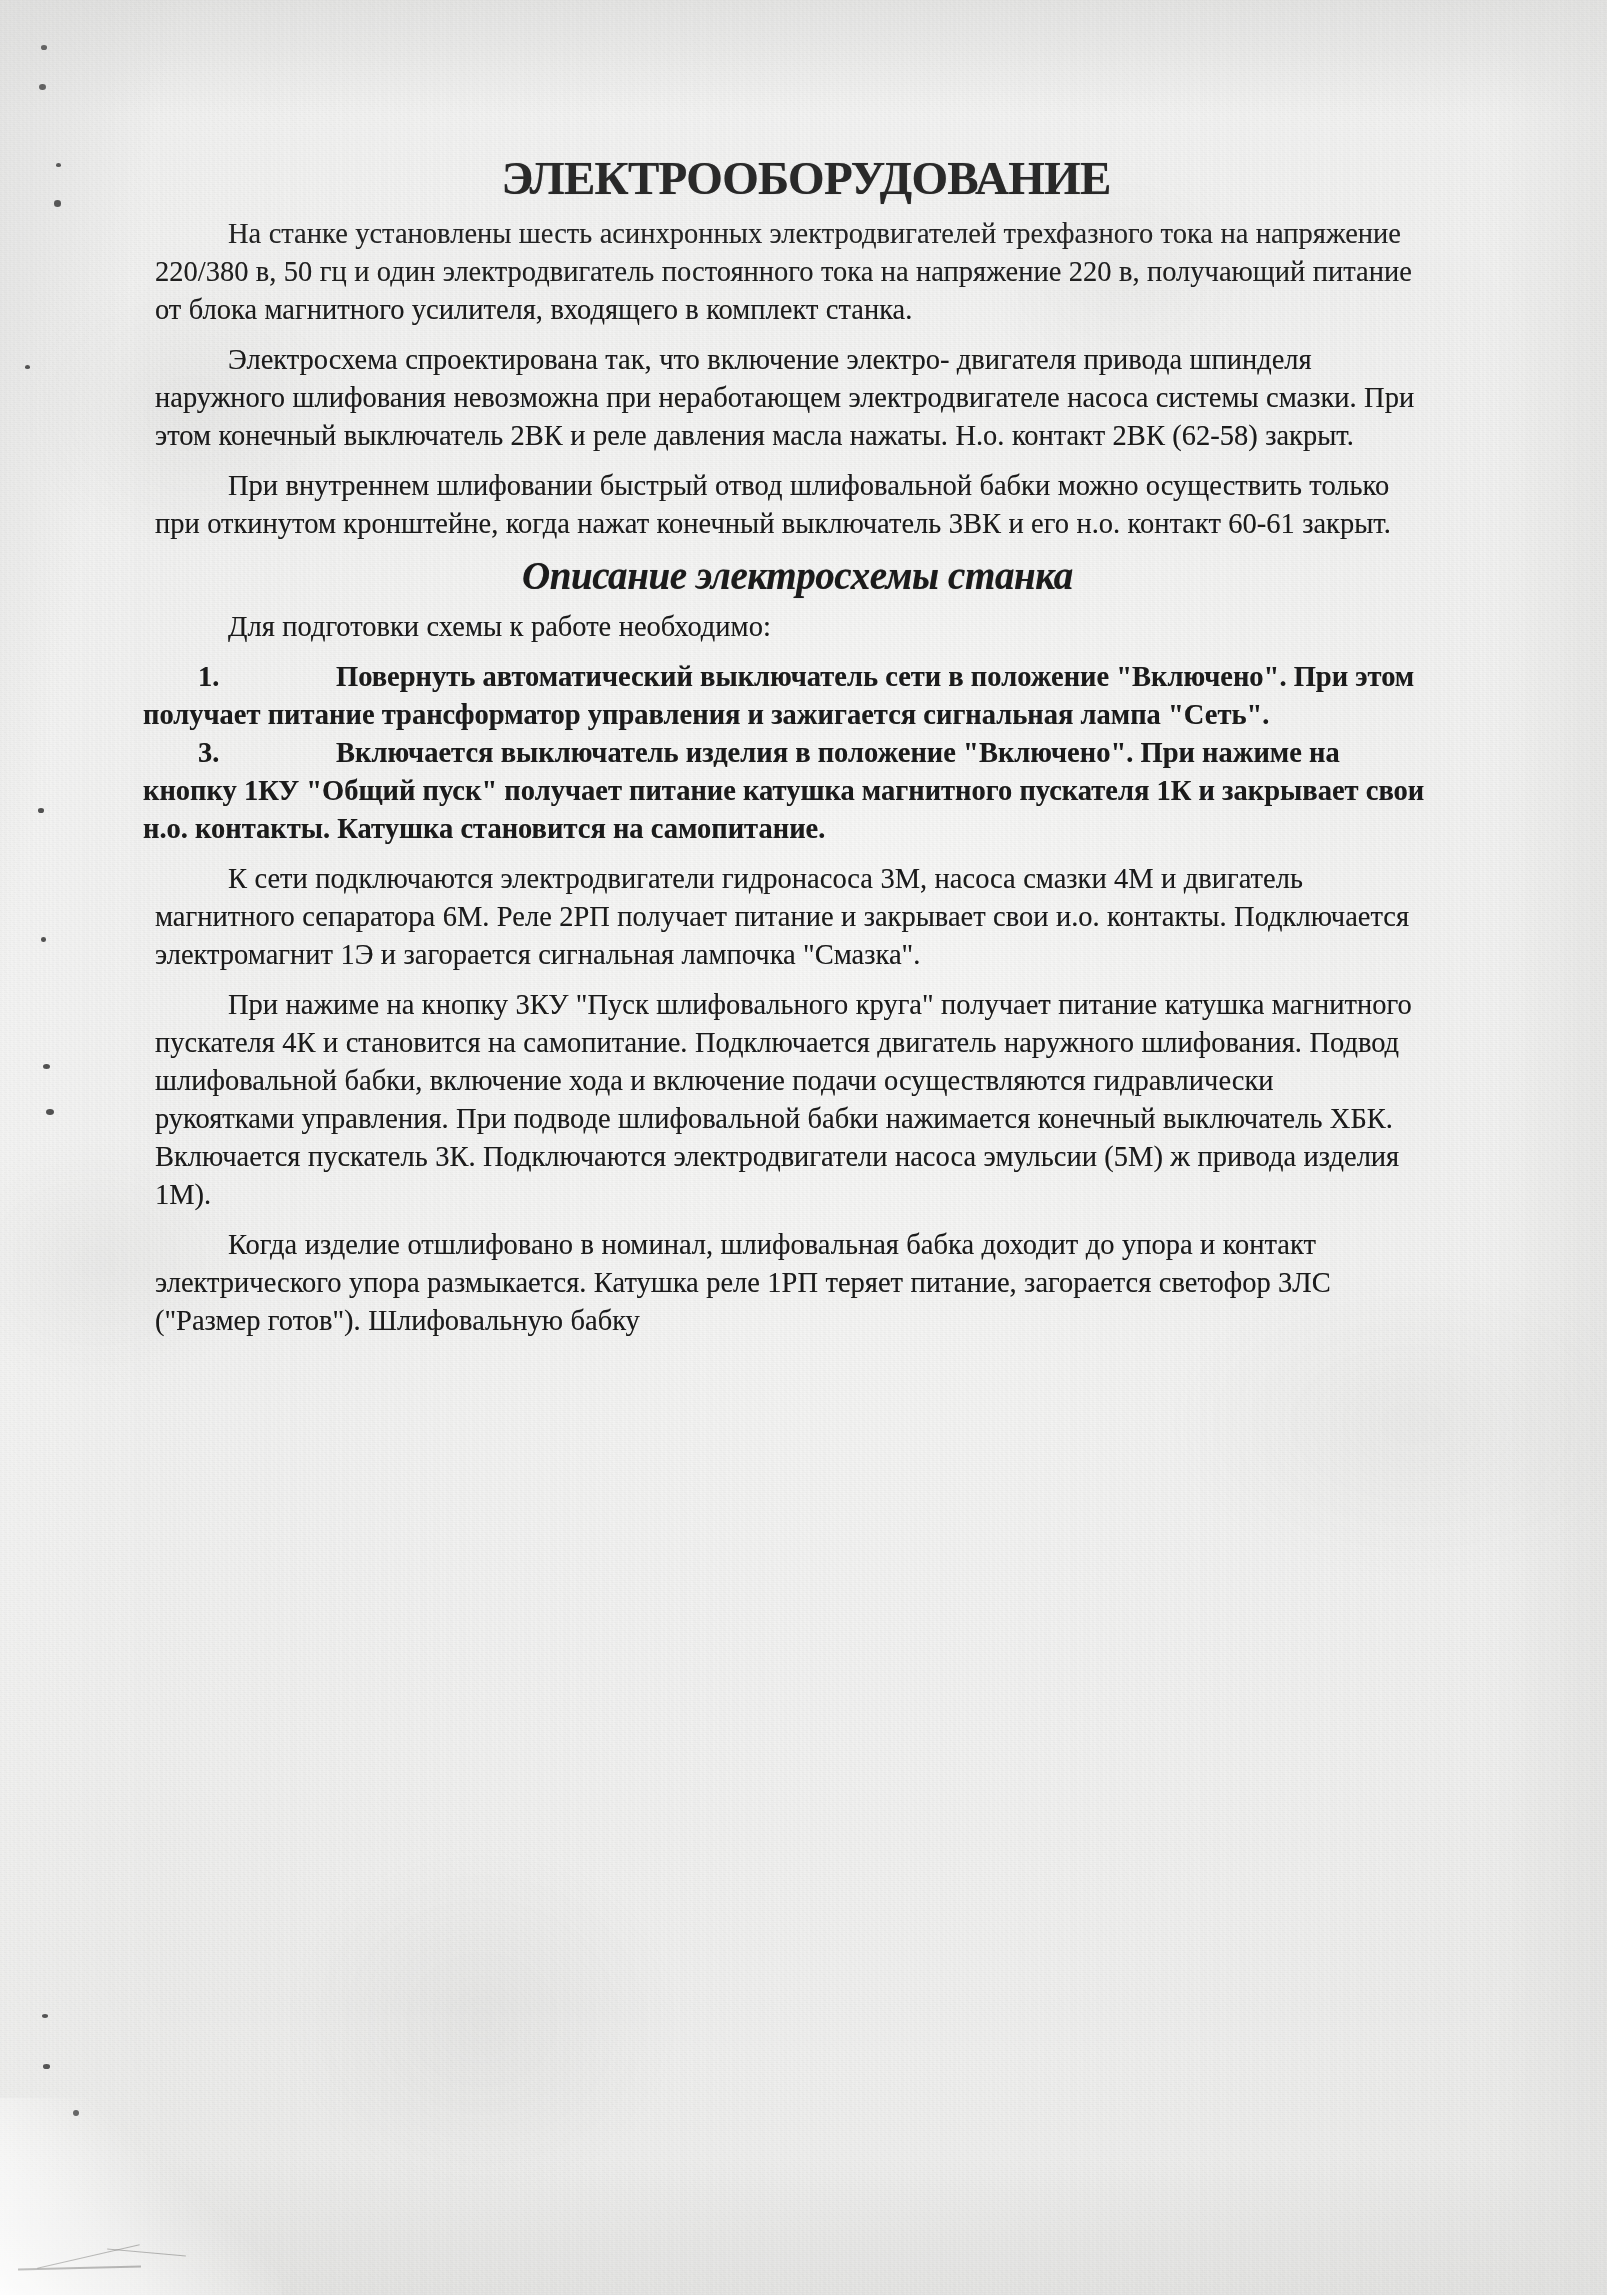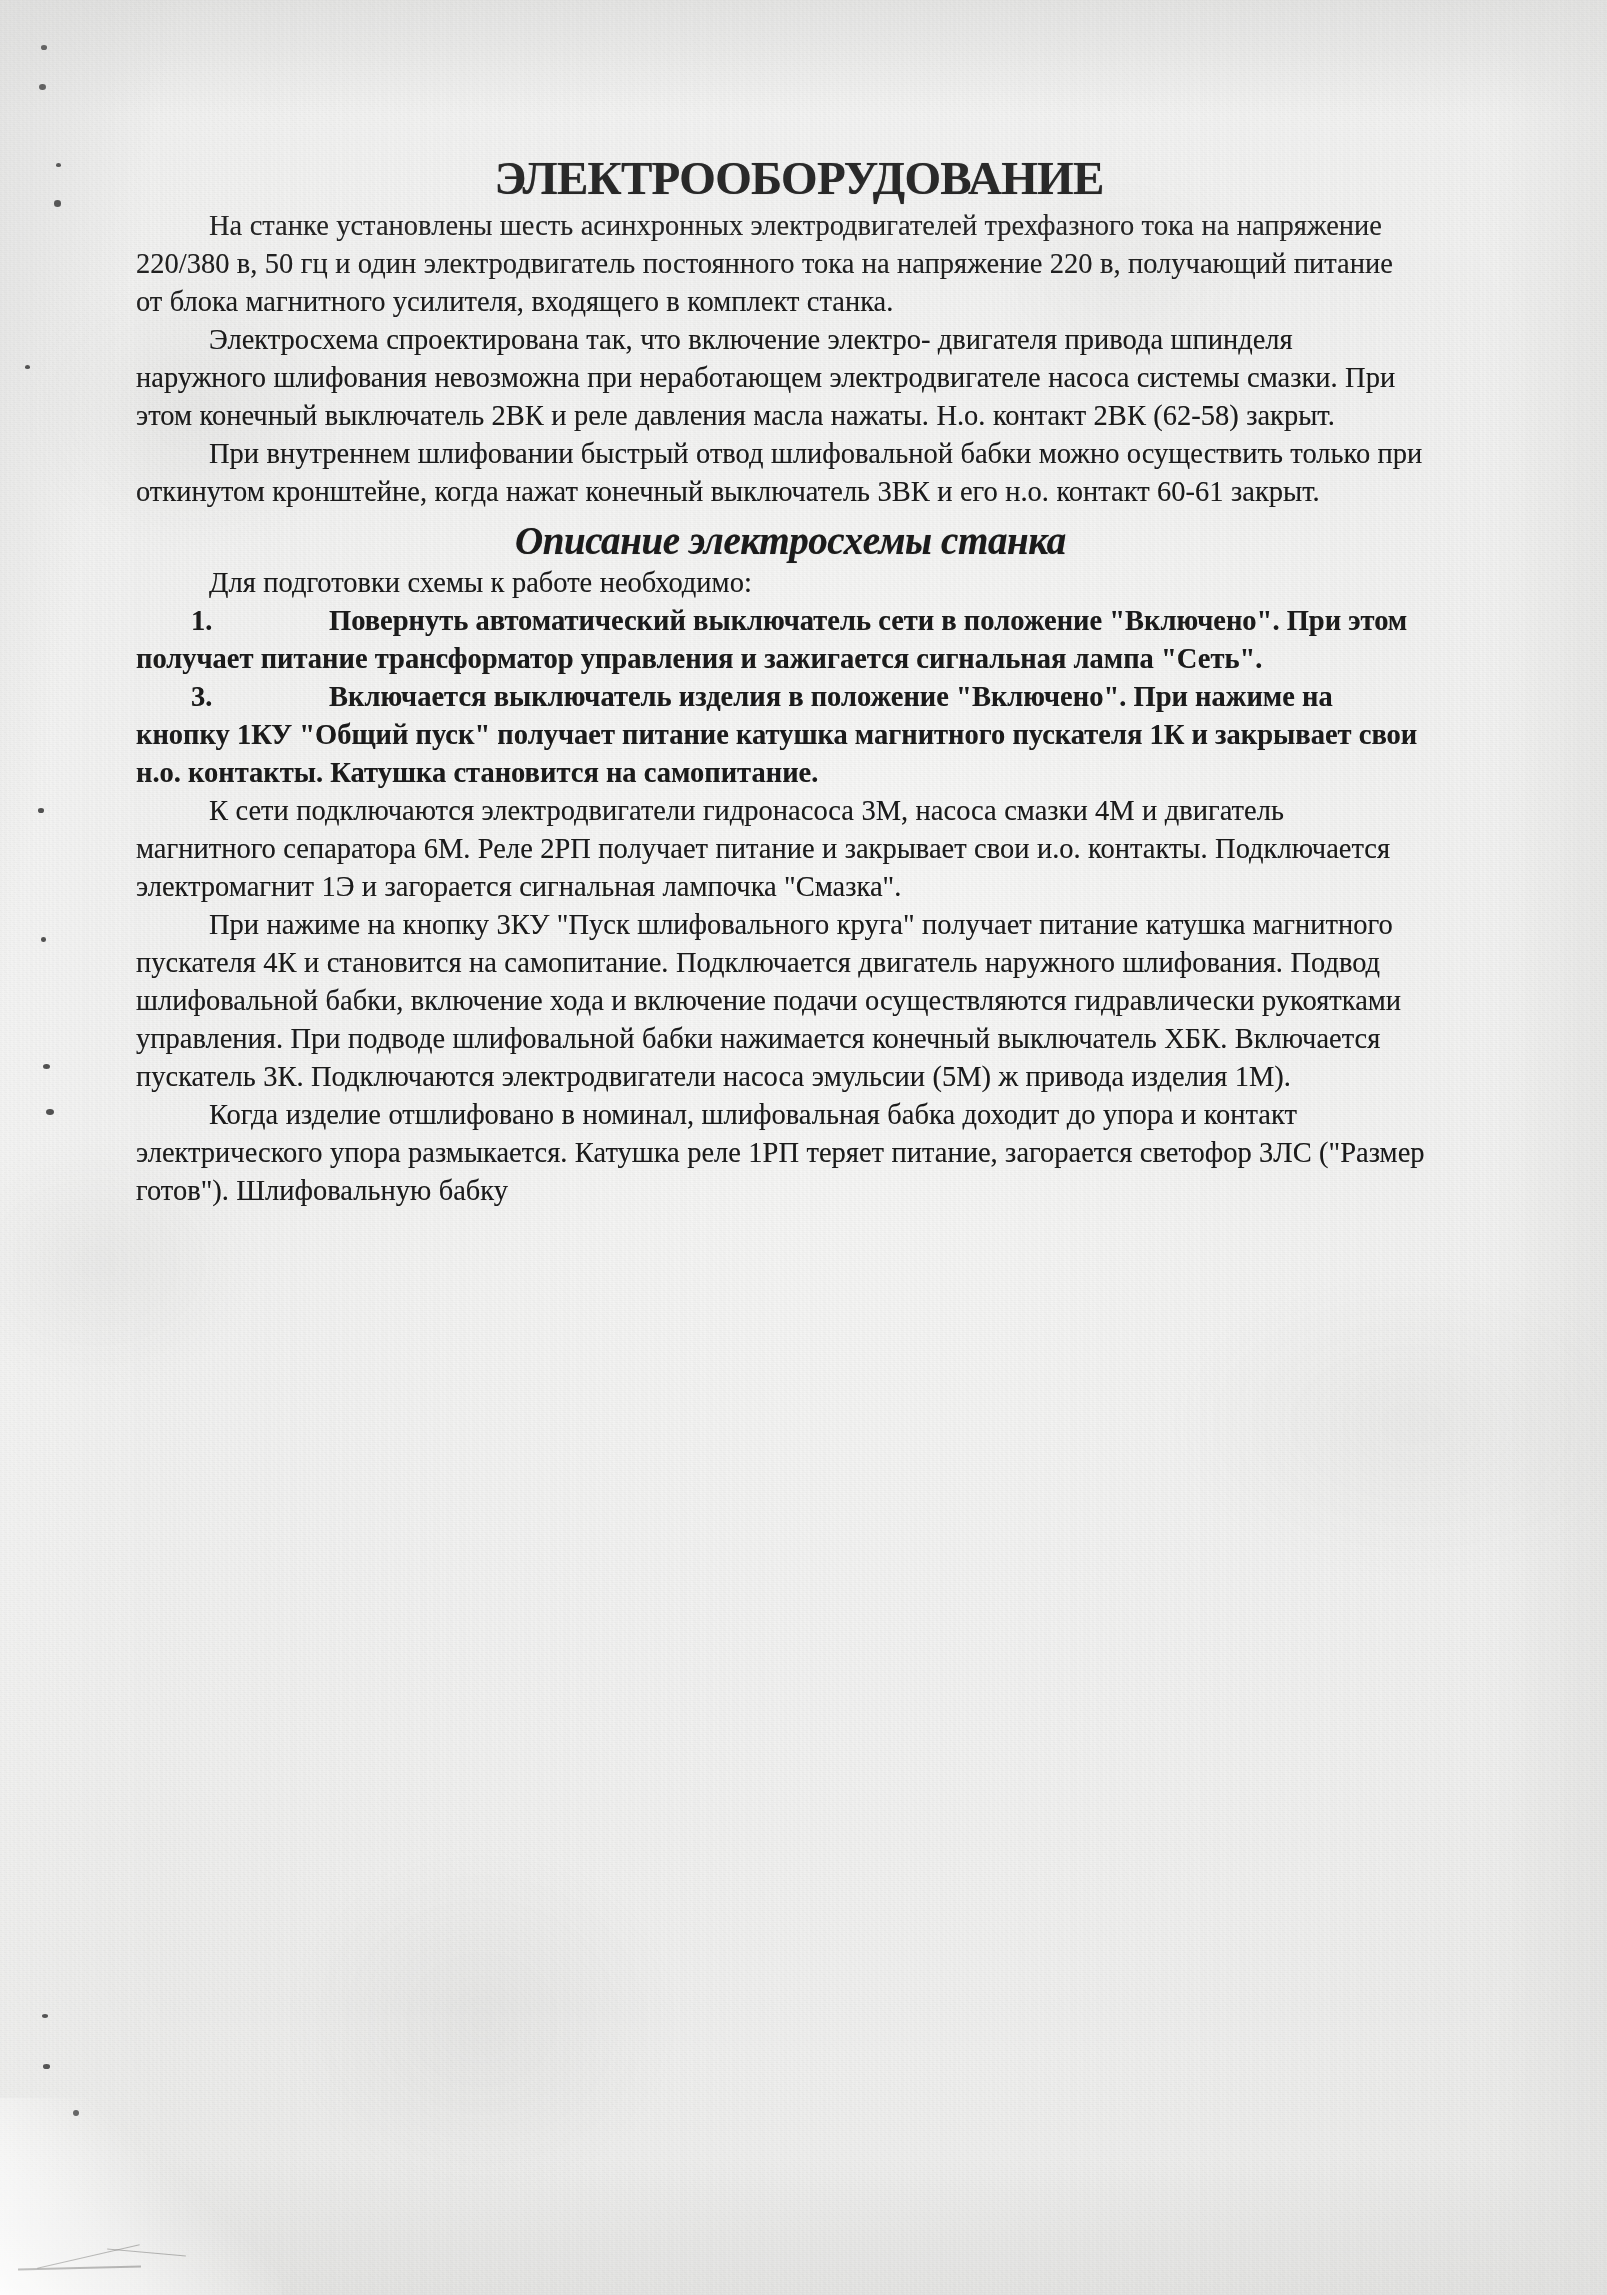--- a/index.html
+++ b/index.html
@@ -73,21 +73,21 @@
   .speck {
     position: absolute;
     background: #2b2b2b;
     border-radius: 50%;
     opacity: 0.92;
   }
 
   
   .content {
     position: absolute;
-    left: 136px;
+    left: 143px;
     top: 155px;
     width: 1289px;
   }
 
   h1.doc-title {
     margin: 0 0 3.9px 0;
     font-size: 47px;
     font-weight: bold;
     line-height: 1.02;
     text-align: center;
@@ -102,21 +102,21 @@
     font-weight: bold;
     line-height: 1.06;
     text-align: center;
     letter-spacing: -0.4px;
     padding-left: 19.7px;
     text-shadow: 0 0 0.7px rgba(0,0,0,0.5);
     font-style: italic;
   }
 
   p.para {
-    margin: 0;
+    margin: 12px;
     font-size: 28.5px;
     line-height: 38px;
     text-indent: 73px;
     text-align: left;
     word-spacing: 0.3px;
     text-shadow: 0 0 0.5px rgba(0,0,0,0.40);
   }
 
   
   .numitem {

